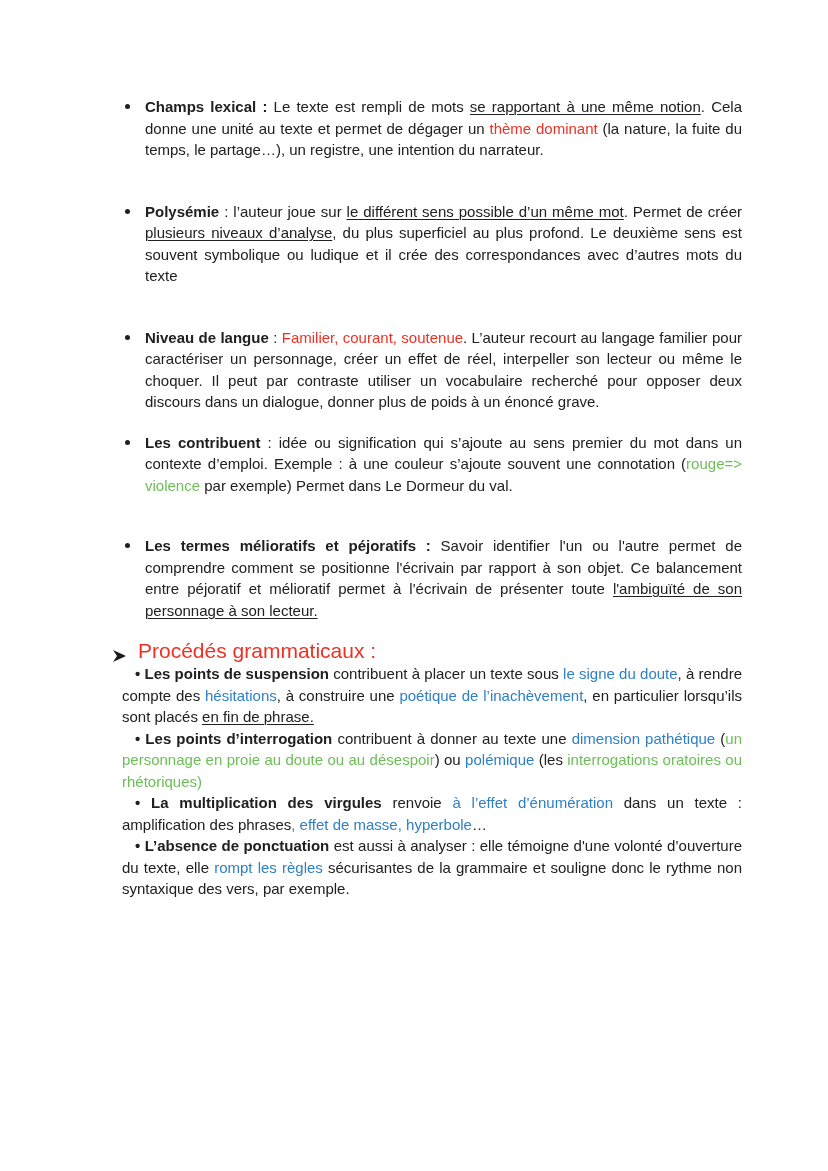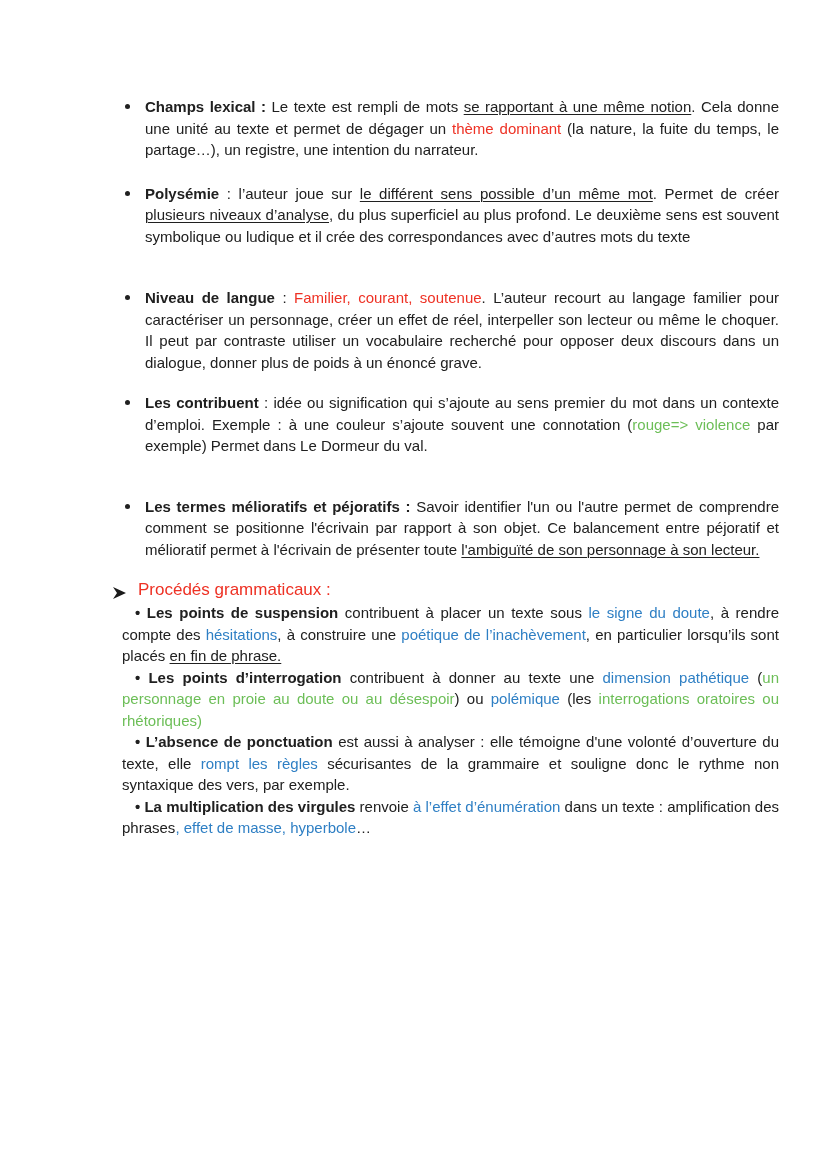--- a/index.html
+++ b/index.html
@@ -12,52 +12,52 @@
   html, body { background: #ffffff; }
   body {
     width: 828px;
     font-family: "Liberation Sans", sans-serif;
   }
   .page {
     position: relative;
     width: 828px;
     height: 1141px;
     background: #ffffff;
-    padding: 96px 49px 0 122px;
+    padding: 96px 86px 0 122px;
     overflow: hidden;
     color: var(--text);
     font-size: 15px;
     line-height: 21.5px;
   }
   
   .bullet-item {
     position: relative;
     padding-left: 23px;
     text-align: justify;
   }
-  .bullet-item:nth-child(2) { margin-top: 22px; }
+  .bullet-item:nth-child(2) { margin-top: 40px; }
   .bullet-item:nth-child(3) { margin-top: 40px; }
   .bullet-item:nth-child(4) { margin-top: 19px; }
   .bullet-item:nth-child(5) { margin-top: 39px; }
   .dot {
     position: absolute;
     left: 3px;
     top: 8px;
     width: 5px;
     height: 5px;
     border-radius: 50%;
     background: var(--text);
   }
   
   .section { margin-top: 18px; }
   .section-heading {
     position: relative;
     padding-left: 16px;
     color: var(--red);
-    font-size: 17px;
+    font-size: 21px;
     line-height: 24px;
   }
   .arrow-icon {
     position: absolute;
     left: -10px;
     top: 5px;
     width: 15px;
     height: 14px;
     display: inline-block;
   }
@@ -92,18 +92,18 @@
       <span class="arrow-icon">
         <svg width="15" height="14" viewBox="0 0 15 14" aria-hidden="true">
           <path d="M1 1 L14 7 L1 13 L5 7 Z" fill="#1a1a1a"></path>
         </svg>
       </span>
       <span>Procédés grammaticaux :</span>
     </div>
     <div class="sub-paras" id="subParas">
         <p class="sub-para"><span class="b">• Les points de suspension</span><span> contribuent à placer un texte sous </span><span class="c-blue">le signe du doute</span><span>, à rendre compte des </span><span class="c-blue">hésitations</span><span>, à construire une </span><span class="c-blue">poétique de l’inachèvement</span><span>, en particulier lorsqu’ils sont placés </span><span class="u">en fin de phrase.</span></p>
         <p class="sub-para"><span class="b">• Les points d’interrogation</span><span> contribuent à donner au texte une </span><span class="c-blue">dimension pathétique</span><span> (</span><span class="c-green">un personnage en proie au doute ou au désespoir</span><span>) ou </span><span class="c-blue">polémique</span><span> (les </span><span class="c-green">interrogations oratoires ou rhétoriques)</span></p>
+        <p class="sub-para"><span class="b">• La multiplication des virgules</span><span> renvoie </span><span class="c-blue">à l’effet d’énumération</span><span> dans un texte : amplification des phrases</span><span class="c-blue">, effet de masse, hyperbole</span><span>…</span></p>
         <p class="sub-para"><span class="b">• L’absence de ponctuation</span><span> est aussi à analyser : elle témoigne d'une volonté d’ouverture du texte, elle </span><span class="c-blue">rompt les règles</span><span> sécurisantes de la grammaire et souligne donc le rythme non syntaxique des vers, par exemple.</span></p>
-        <p class="sub-para"><span class="b">• La multiplication des virgules</span><span> renvoie </span><span class="c-blue">à l’effet d’énumération</span><span> dans un texte : amplification des phrases</span><span class="c-blue">, effet de masse, hyperbole</span><span>…</span></p>
       </div>
   </div>
 
 </div>
 
 </body></html>

